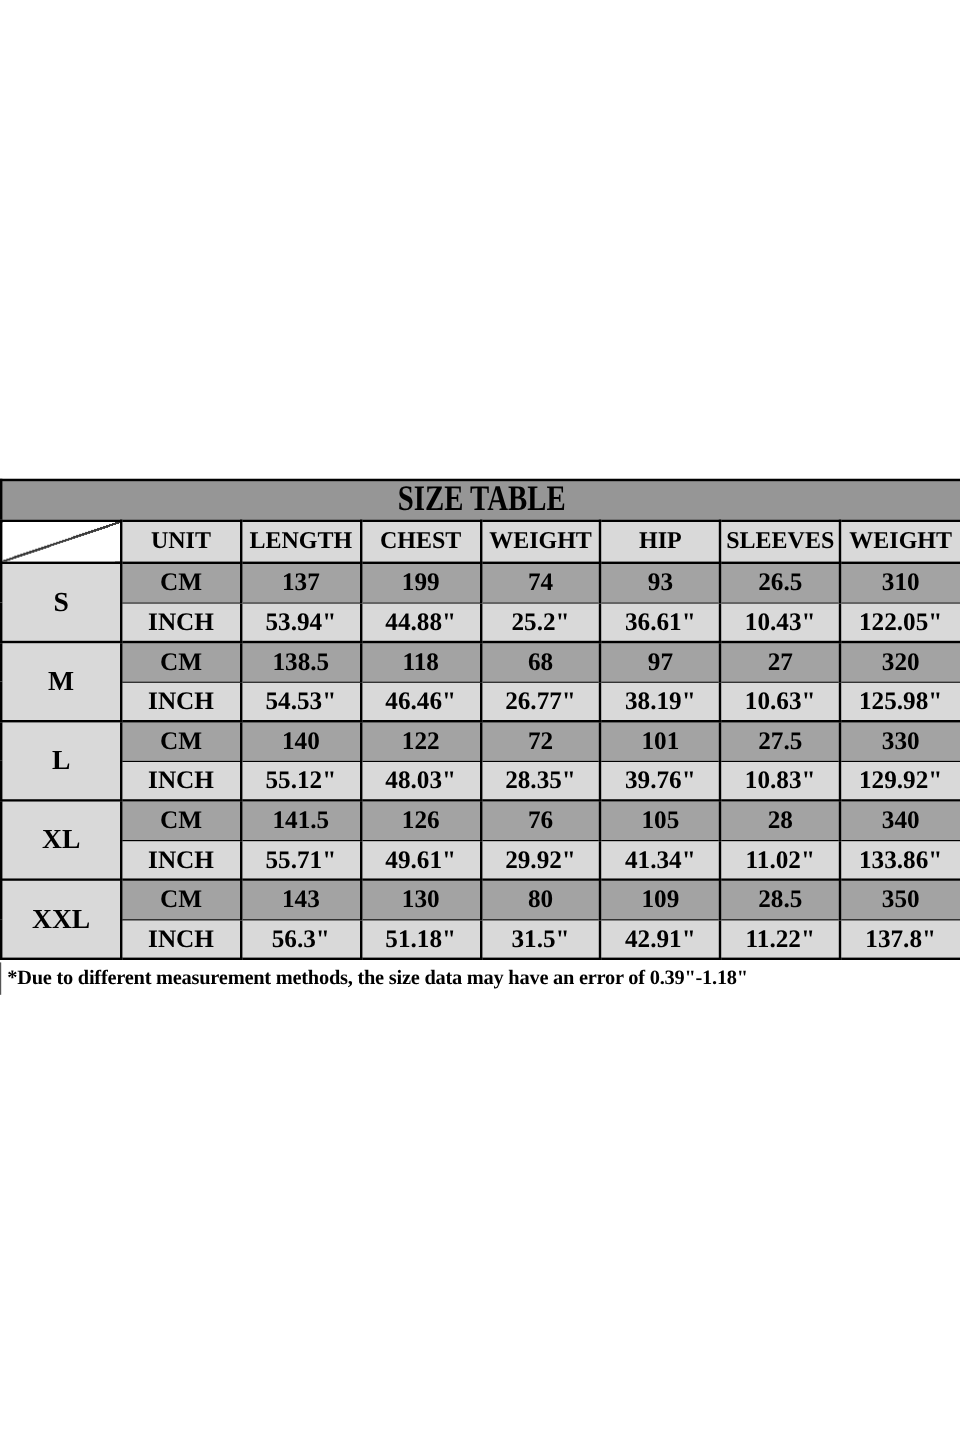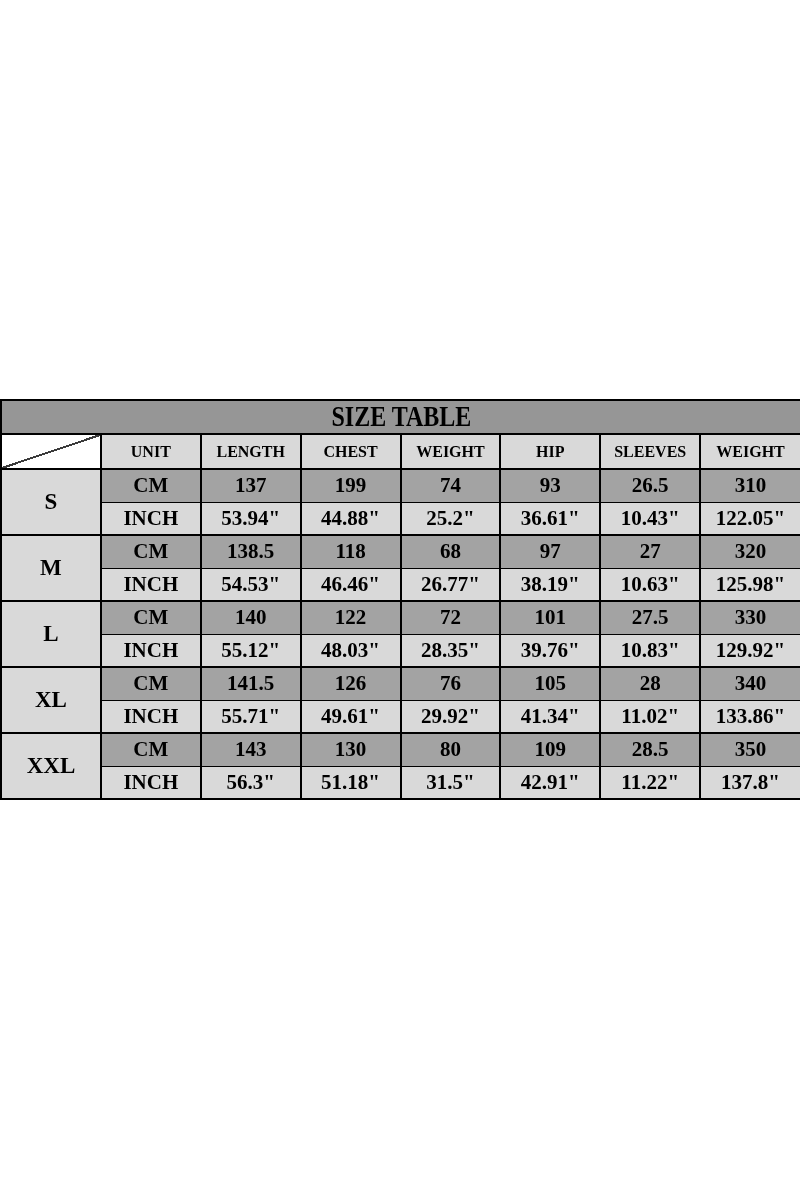--- a/index.html
+++ b/index.html
@@ -54,21 +54,21 @@
     vertical-align: middle;
     font-weight: bold;
     padding: 0;
     overflow: hidden;
     white-space: nowrap;
   }
   .size-table th:last-child, .size-table td:last-child { border-right: none; }
   .size-table thead tr { height: 35px; }
   .size-table thead th {
     background: var(--cell-gray);
-    font-size: 16px;
+    font-size: 20px;
   }
   .size-table th.diag-cell {
     background:
       linear-gradient(to bottom right,
         #ffffff calc(50% - 1px),
         #3a3a3a calc(50% - 1px),
         #3a3a3a calc(50% + 1px),
         #ffffff calc(50% + 1px));
   }
   .size-table tbody tr { height: 33px; }
@@ -199,13 +199,14 @@
           <td>INCH</td>
           <td>56.3"</td>
           <td>51.18"</td>
           <td>31.5"</td>
           <td>42.91"</td>
           <td>11.22"</td>
           <td>137.8"</td>
         </tr>
       </tbody>
   </table>
+  <div class="footnote">*Due to different measurement methods, the size data may have an error of 0.39"-1.18"</div>
 </div>
 
 </body></html>

